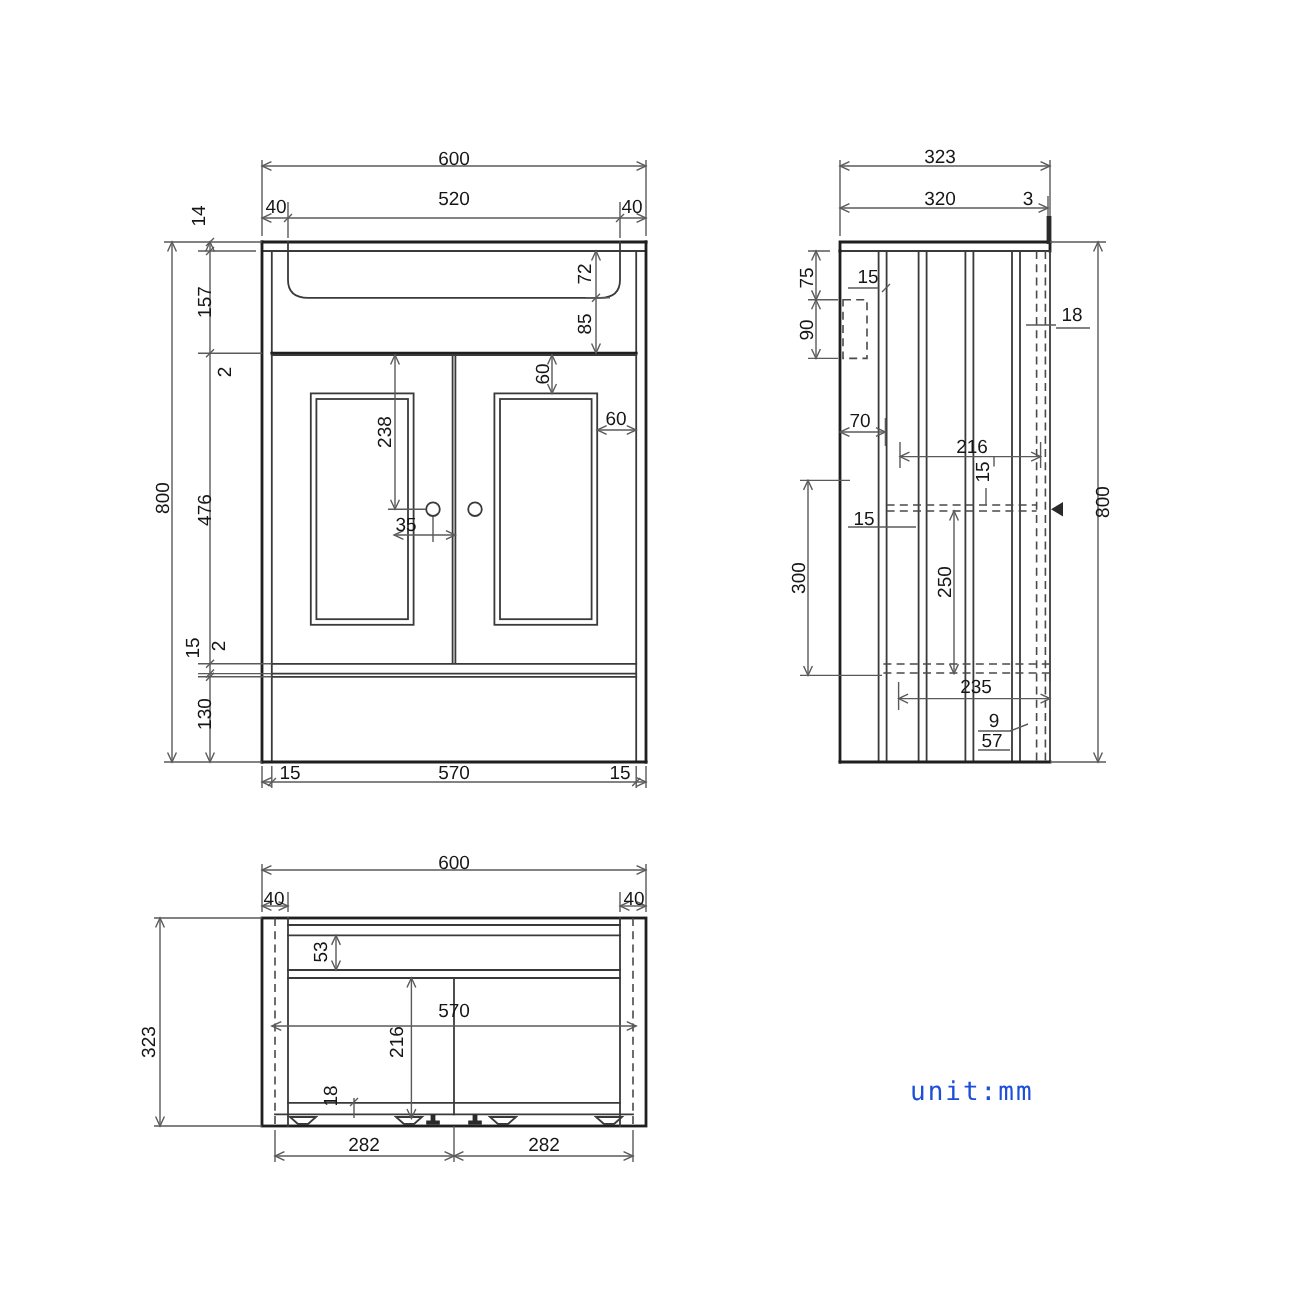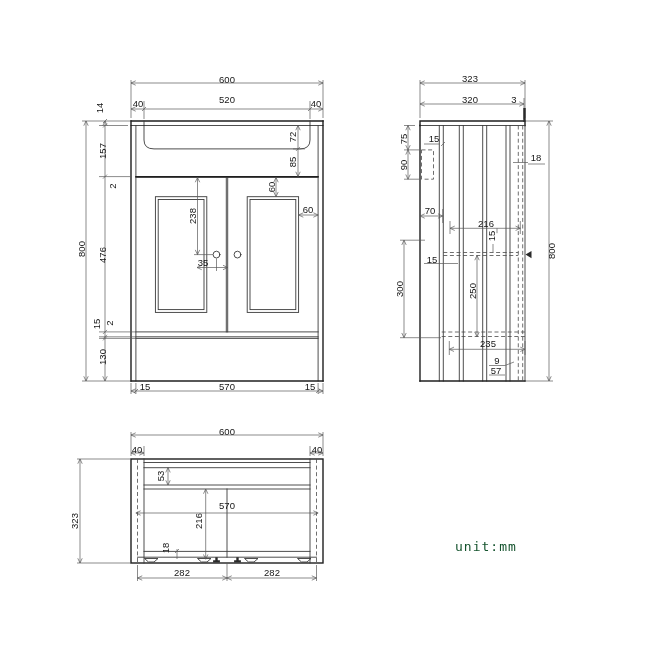--- a/index.html
+++ b/index.html
@@ -8,21 +8,21 @@
   svg{position:absolute;left:0;top:0;}
   .o{stroke:#1f1f1f;stroke-width:1.4;fill:none;stroke-linecap:square;}
   .i{stroke:#3a3a3a;stroke-width:0.9;fill:none;stroke-linecap:square;}
   .t{stroke:#2a2a2a;stroke-width:2.4;fill:none;}
   .d{stroke:#4a4a4a;stroke-width:0.8;fill:none;stroke-dasharray:4 2.6;}
   .m{stroke:#5a5a5a;stroke-width:0.7;fill:none;}
   .dim{stroke:#5a5a5a;stroke-width:0.7;fill:none;marker-start:url(#arw);marker-end:url(#arw);}
   .lbl{font:9.5px "Liberation Sans",sans-serif;fill:#161616;text-anchor:middle;dominant-baseline:middle;}
   .knob{fill:#2a2a2a;stroke:none;}
   #unitlabel{position:absolute;left:455px;top:539px;font:13px "DejaVu Sans Mono",monospace;
-             color:#14532d;letter-spacing:1px;}
+             color:#1d4ed8;letter-spacing:1px;}
 </style>
 </head>
 <body>
 
 <div id="stage">
   <svg id="drawing" width="650" height="650" viewBox="0 0 650 650">
     <defs>
       <marker id="arw" viewBox="0 0 10 10" refX="8.5" refY="5" markerWidth="9" markerHeight="9" orient="auto-start-reverse">
         <path d="M1,1.5 L8.5,5 L1,8.5" fill="none" stroke="#5a5a5a" stroke-width="1.1"></path>
       </marker>

